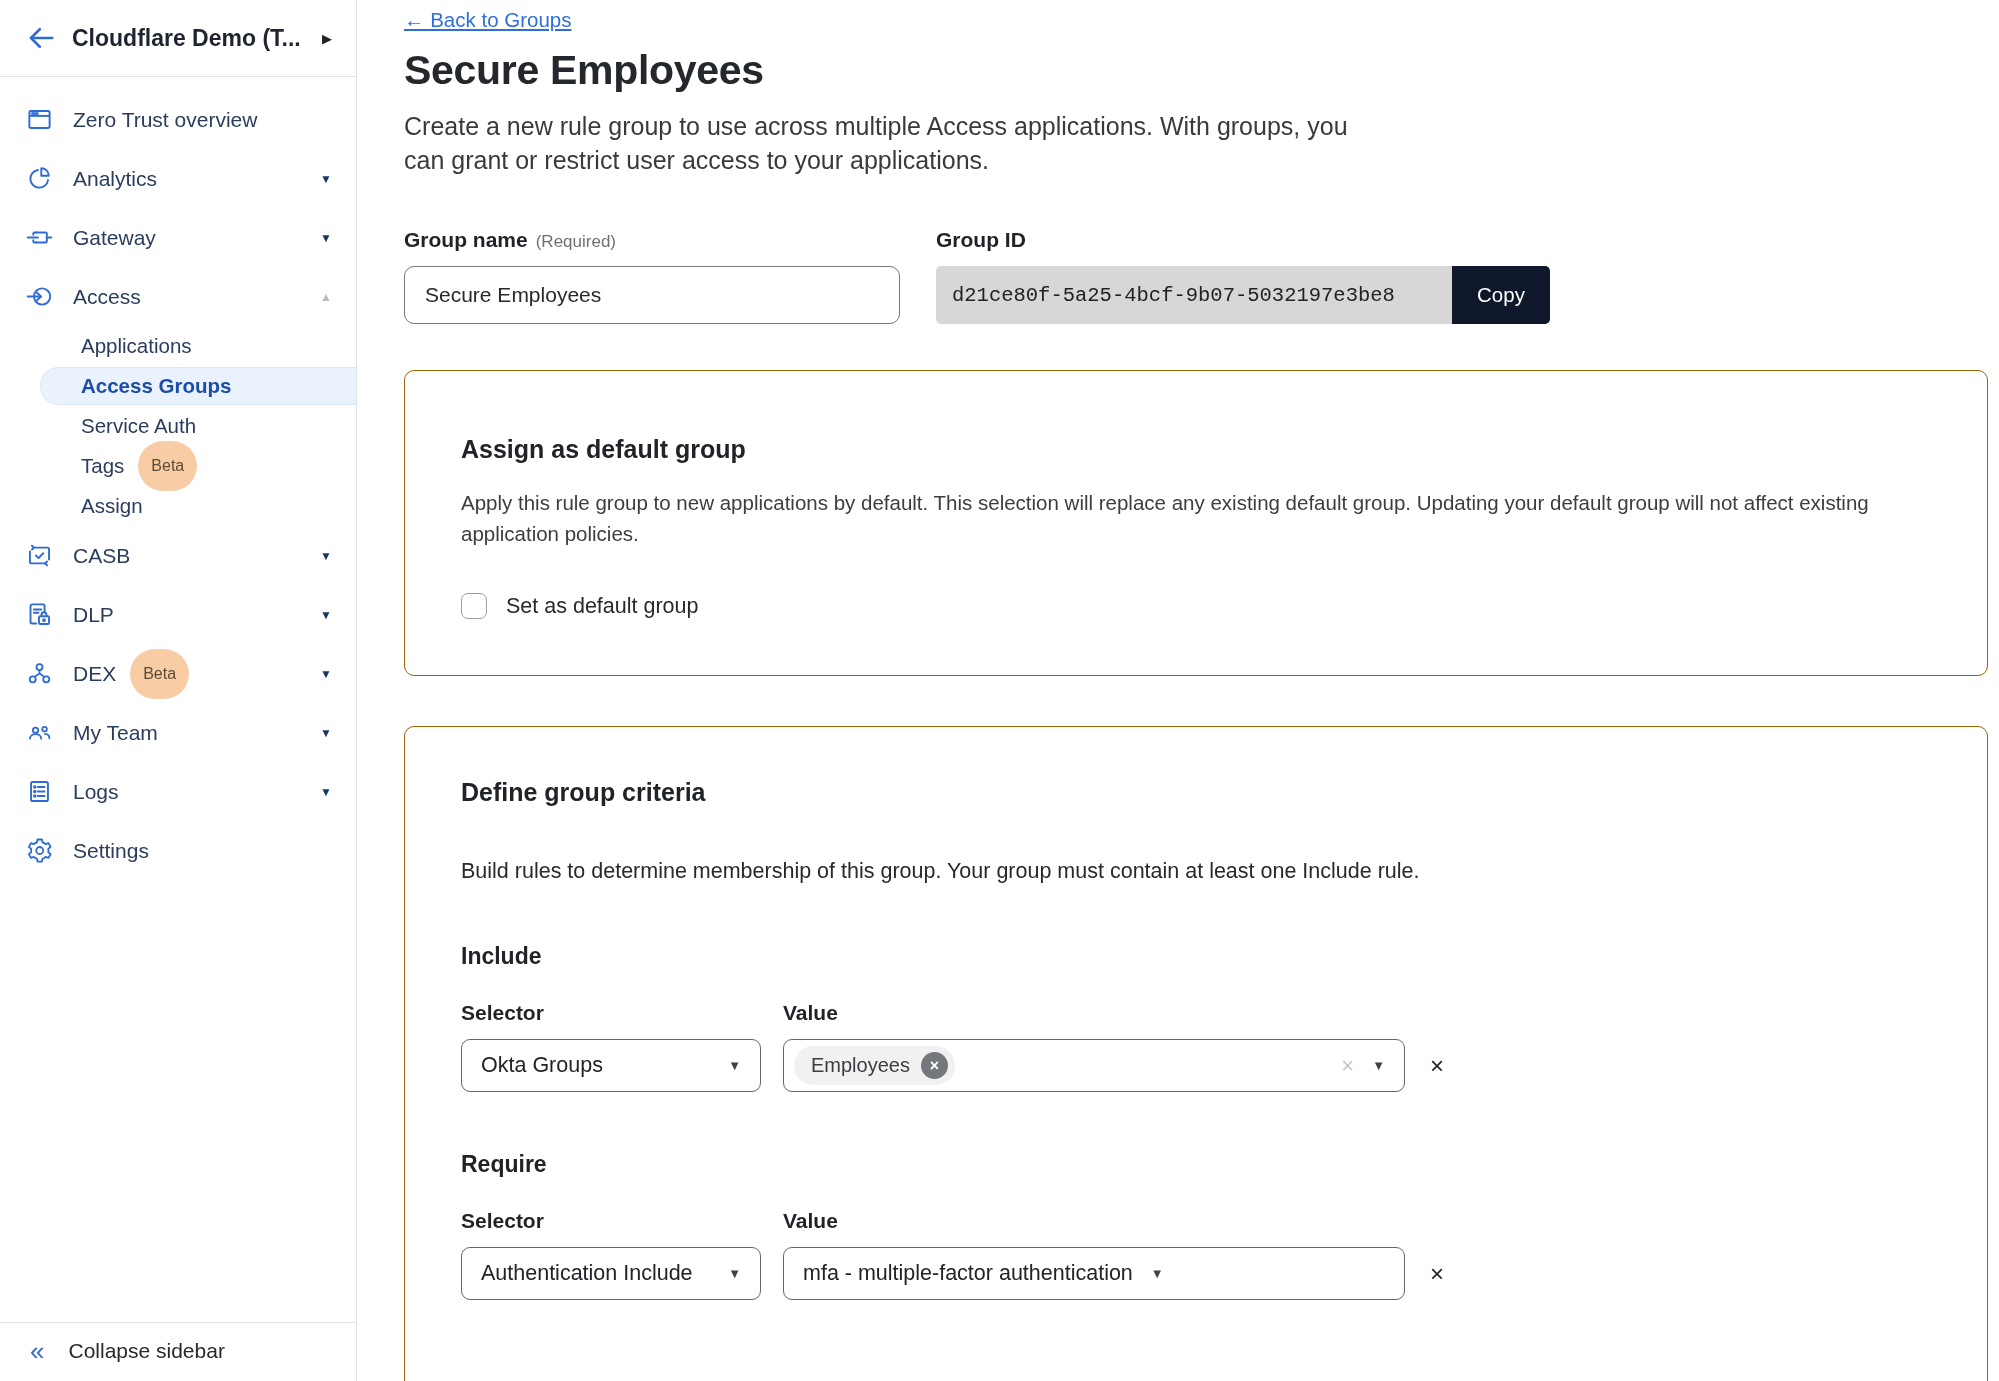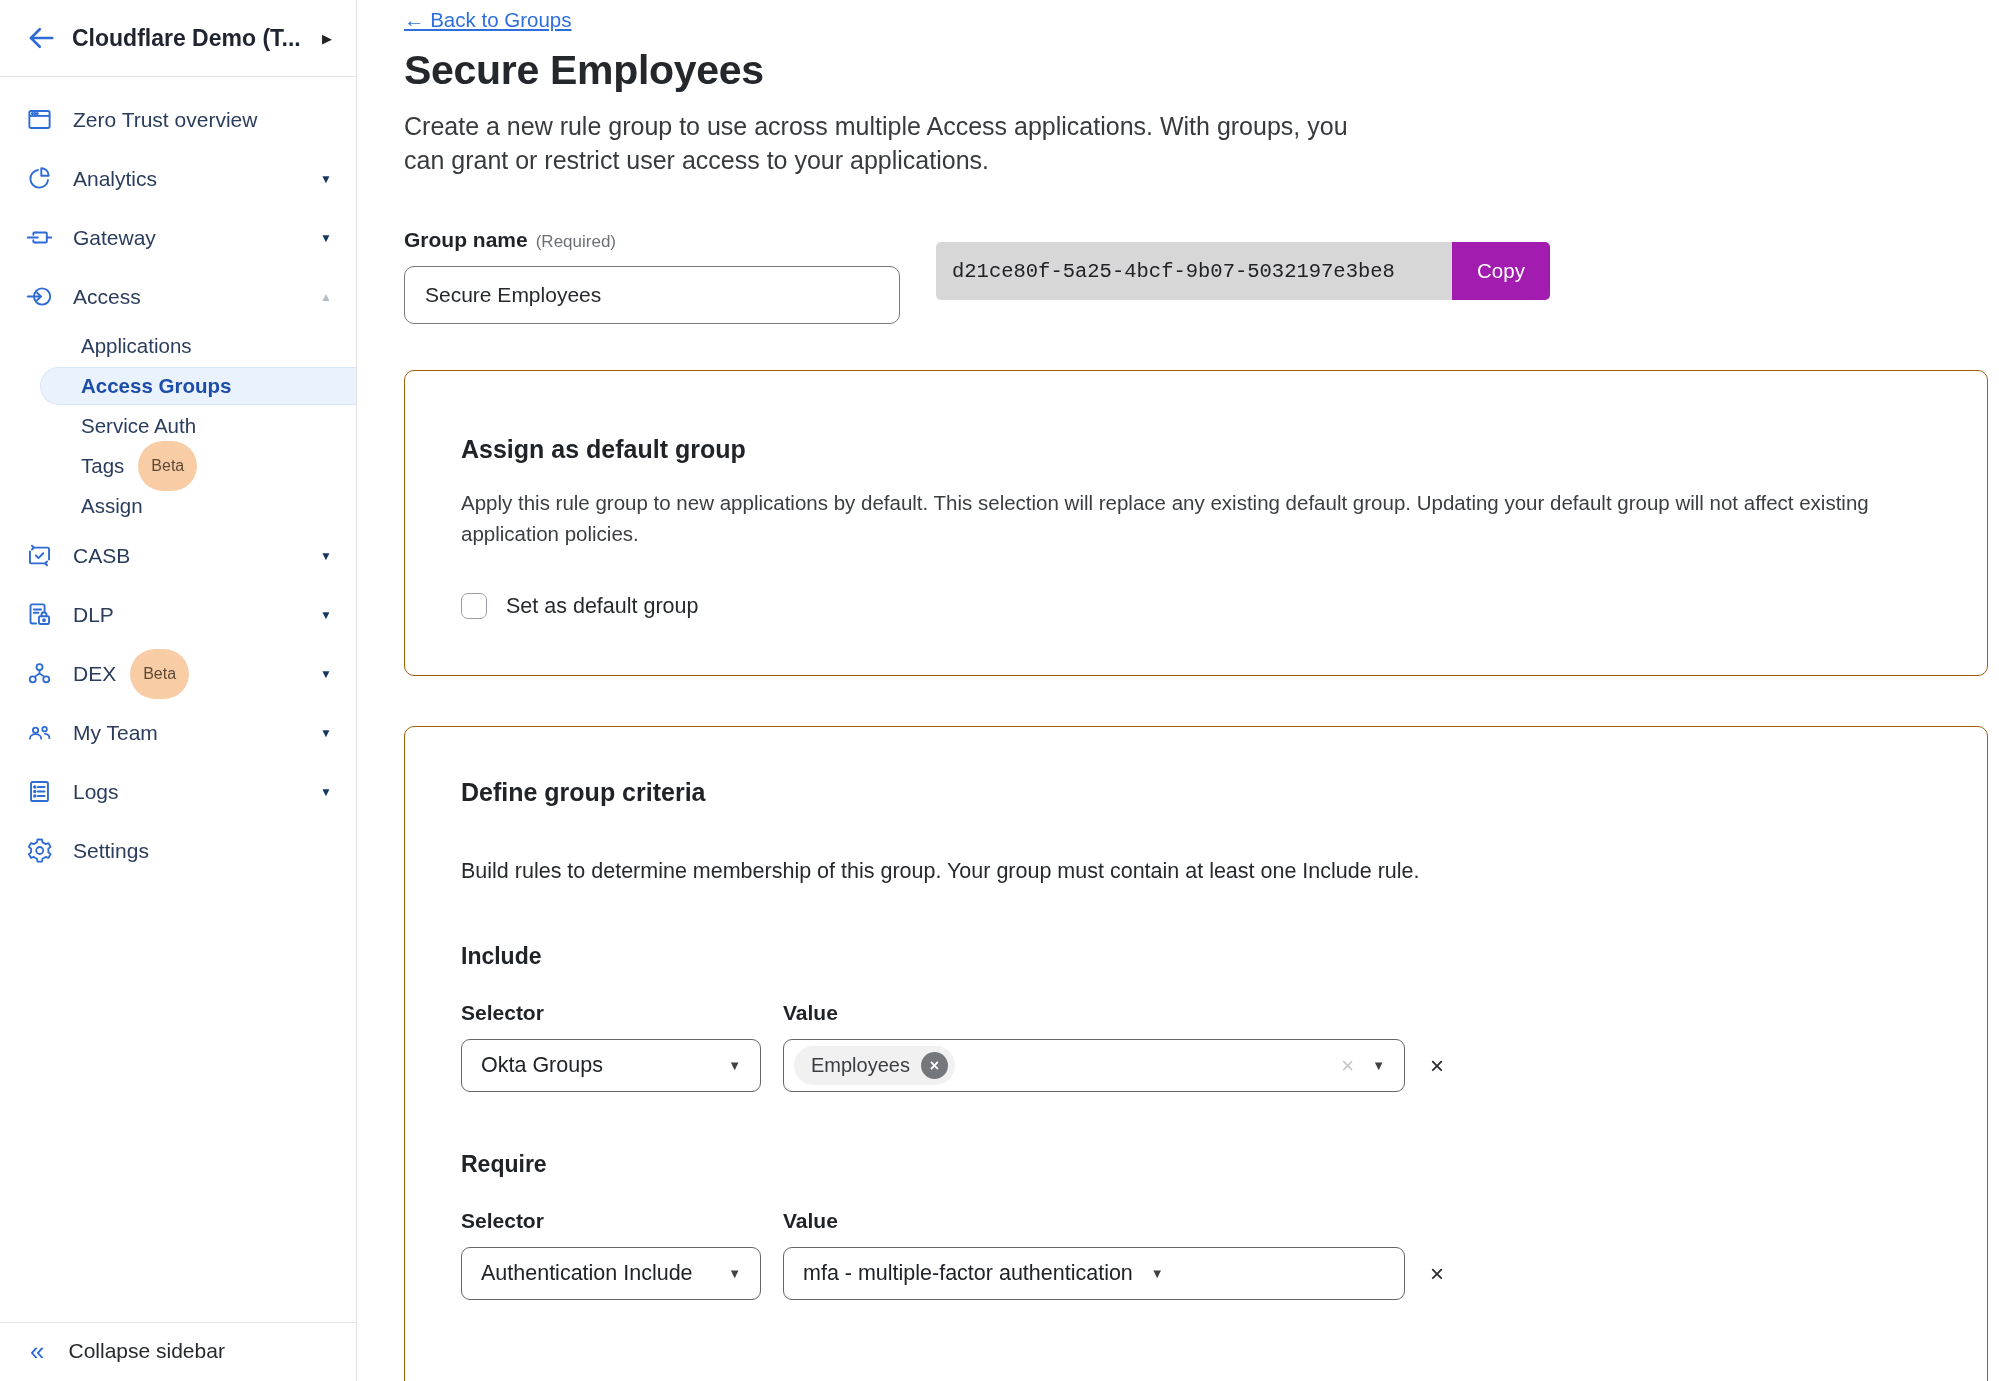--- a/index.html
+++ b/index.html
@@ -36,21 +36,21 @@
 
   .form-row { display:flex; margin-top:51px; }
   .field-label-row { display:flex; align-items:baseline; }
   .field-label { font-size:21px; font-weight:700; color:#1f2226; }
   .field-hint { margin-left:8px; font-size:17px; color:#6c7075; }
   .name-field { width:496px; }
   .text-input { margin-top:14px; width:496px; height:58px; border:1.5px solid #75797e; border-radius:10px; padding:0 20px; font-size:21px; color:#26292d; font-family:inherit; background:#fff; }
   .id-field { margin-left:36px; }
   .id-box { margin-top:14px; display:flex; height:58px; border-radius:5px; overflow:hidden; }
   .id-value { width:516px; background:#d7d7d7; display:flex; align-items:center; padding:0 16px; font-family:"Liberation Mono","DejaVu Sans Mono",monospace; font-size:20.5px; color:#202226; white-space:nowrap; }
-  .copy-button { width:98px; background:#a21caf; color:#fff; border:none; font-size:20.5px; font-family:inherit; cursor:pointer; }
+  .copy-button { width:98px; background:#0f172a; color:#fff; border:none; font-size:20.5px; font-family:inherit; cursor:pointer; }
 
   .card { width:1584px; background:#fff; border:1px solid #a16207; border-radius:10px; }
   .card-default { margin-top:46px; padding:64px 56px 56px; }
   .card-title { font-size:25px; font-weight:700; color:#202327; }
   .card-default-desc { margin-top:23px; font-size:20.5px; line-height:31px; color:#3b3e41; max-width:1420px; }
   .checkbox-row { margin-top:44px; display:flex; align-items:center; gap:19px; cursor:pointer; }
   .checkbox { width:26px; height:26px; border:1.5px solid #989da4; border-radius:7px; background:#fff; }
   .checkbox-label { font-size:21.5px; color:#26292d; }
 
   .card-criteria { margin-top:50px; padding:51px 56px 140px; }
@@ -263,20 +263,23 @@
     <div class="form-row">
       <div class="name-field">
         <div class="field-label-row">
           <span class="field-label">Group name</span>
           <span class="field-hint">(Required)</span>
         </div>
         <input class="text-input" type="text" value="Secure Employees" style="">
       </div>
 
       <div class="id-field">
+        <div class="field-label-row">
+          <span class="field-label">Group ID</span>
+        </div>
         <div class="id-box">
           <span class="id-value">d21ce80f-5a25-4bcf-9b07-5032197e3be8</span>
           <button class="copy-button">Copy</button>
         </div>
       </div>
     </div>
 
     
     <section class="card card-default">
       <h2 class="card-title">Assign as default group</h2>

